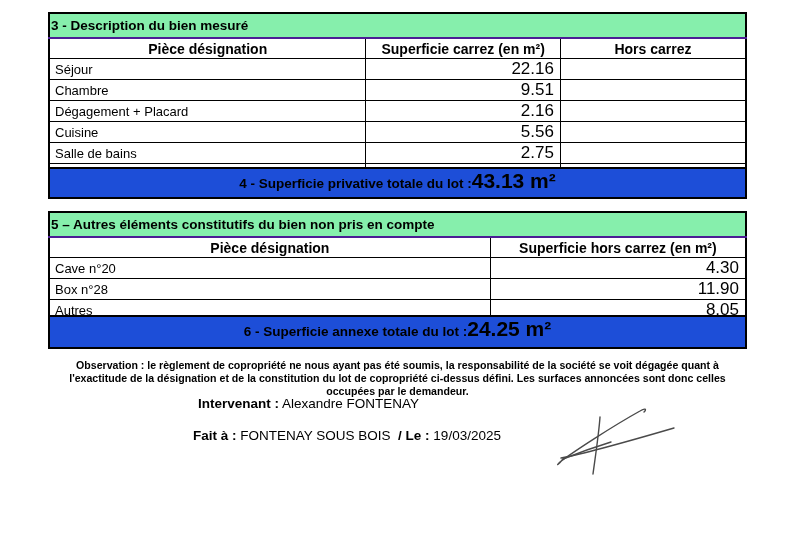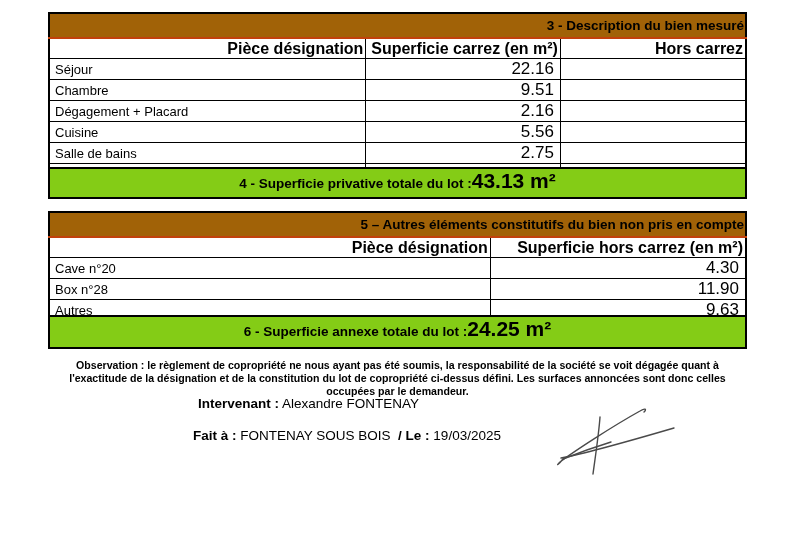--- a/index.html
+++ b/index.html
@@ -5,29 +5,29 @@
   html,body { margin:0; padding:0; background:#ffffff; }
   .page {
     position:relative; width:793px; height:549px; background:#ffffff;
     font-family:"Liberation Sans", sans-serif; color:#000; overflow:hidden;
   }
   table { border-collapse:collapse; position:absolute; left:48px; table-layout:fixed; }
   .t3 { top:12px;  width:699px; border:2px solid #000; }
   .t5 { top:211px; width:699px; border:2px solid #000; }
   td, th { border:1px solid #000; overflow:hidden; white-space:nowrap; }
   .title-cell {
-    background:#a16207; font-weight:bold; text-align:right;
-    font-size:13.5px; height:21px; border-bottom:2px solid #c2410c;
+    background:#86efac; font-weight:bold; text-align:left;
+    font-size:13.5px; height:21px; border-bottom:2px solid #4c1d95;
   }
-  th.colhead { font-weight:bold; text-align:right; font-size:16px; height:19px; padding:0 2px; }
+  th.colhead { font-weight:bold; text-align:center; font-size:14px; height:19px; padding:0 2px; }
   td.name { font-size:13px; padding:0 5px; height:15px; font-weight:normal; }
   td.num  { font-size:17px; text-align:right; padding:0 6px; font-weight:normal; }
   .box {
     position:absolute; left:48px; width:695px; border:2px solid #000;
-    background:#84cc16; display:flex; align-items:baseline; justify-content:center;
+    background:#1d4ed8; display:flex; align-items:baseline; justify-content:center;
   }
   .box4 { top:167px; height:28px; }
   .box6 { top:315px; height:30px; }
   .box-label { font-weight:bold; font-size:13.5px; line-height:28px; }
   .box-value { font-weight:bold; font-size:21px; }
   .obs {
     position:absolute; left:48px; top:359px; width:699px;
     text-align:center; font-weight:bold; font-size:10.6px; line-height:13px;
   }
   .line { position:absolute; font-size:13.5px; }
@@ -110,21 +110,21 @@
     <tr>
       <td class="name">Cave n°20</td>
       <td class="num">4.30</td>
     </tr>
     <tr>
       <td class="name">Box n°28</td>
       <td class="num">11.90</td>
     </tr>
     <tr>
       <td class="name">Autres</td>
-      <td class="num">9.63</td>
+      <td class="num">8.05</td>
     </tr>
   </tbody>
     </table>
 
   <div class="box box6">
     <span class="box-label">6 -   Superficie annexe totale du lot :</span>
     <span class="box-value">24.25 m²</span>
   </div>
 
   <div class="obs">Observation : le règlement de copropriété ne nous ayant pas été soumis, la responsabilité de la société se voit dégagée quant à l'exactitude de la désignation et de la constitution du lot de copropriété ci-dessus défini. Les surfaces annoncées sont donc celles occupées par le demandeur.</div>

